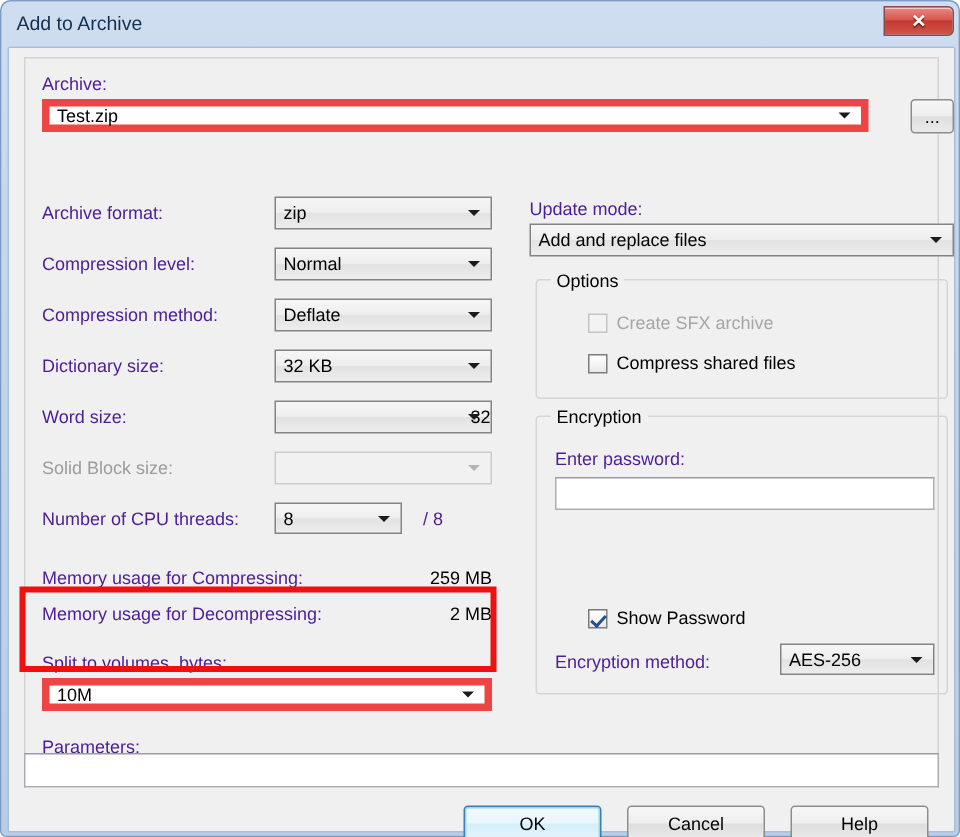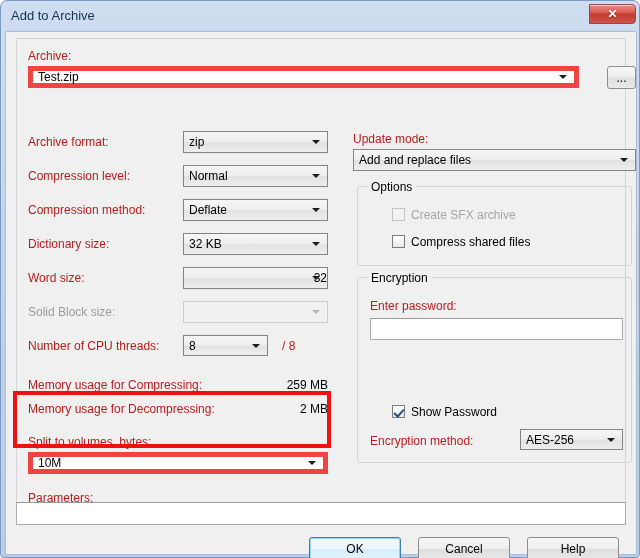--- a/index.html
+++ b/index.html
@@ -91,21 +91,21 @@
     width: 610px;
     height: 470px;
     box-sizing: border-box;
     border: 1px solid #d3d3d3;
     background: #f0f0f0;
   }
 
   .lbl {
     position: absolute;
     font-size: 12px;
-    color: #b91c1c;
+    color: #4c1d95;
     white-space: nowrap;
   }
   .lbl.dim { color: #9c9c9c; }
   .val-right {
     position: absolute;
     font-size: 12px;
     text-align: right;
     white-space: nowrap;
   }
 
@@ -188,21 +188,21 @@
     padding: 0 4px;
     font-size: 12px;
     color: #000;
     white-space: nowrap;
   }
 
   
   .chk-row {
     position: absolute;
     display: flex;
-    align-items: flex-start;
+    align-items: flex-end;
     font-size: 12px;
     white-space: nowrap;
     cursor: default;
     padding-left: 22px;
   }
   .chk-box {
     width: 13px; height: 13px;
     box-sizing: border-box;
     border: 1px solid #7c7c7c;
     background: linear-gradient(to bottom, #ffffff 0%, #f2f2f2 60%, #e8e8e8 100%);

